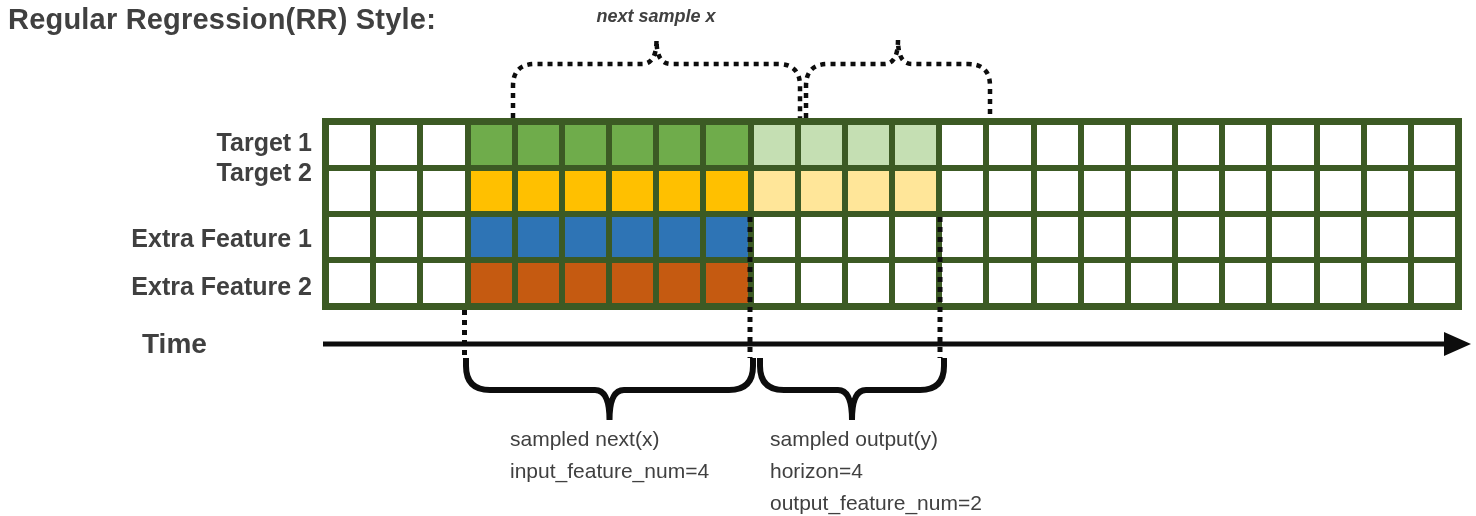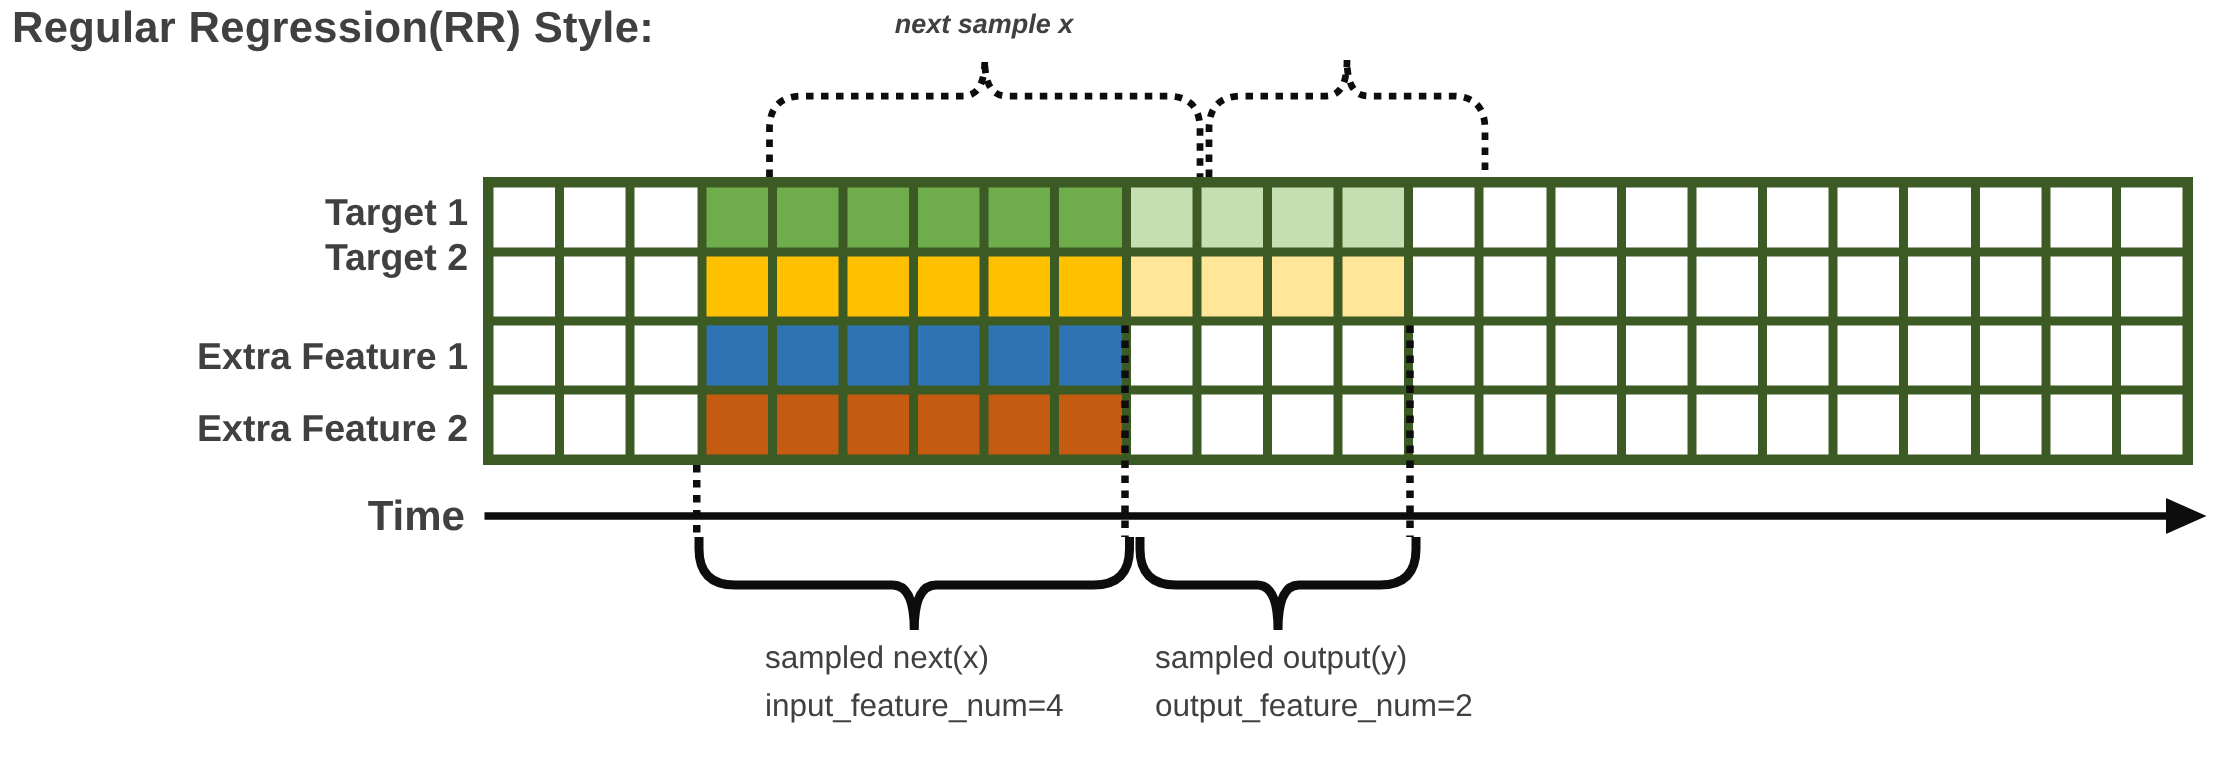--- a/index.html
+++ b/index.html
@@ -18,21 +18,21 @@
     box-sizing:border-box;padding:7px;
     display:grid;grid-template-columns:repeat(24,1fr);grid-template-rows:repeat(4,1fr);
     gap:6px;
   }
   .cell{background:#ffffff;}
   .top-note{
     width:300px;top:6px;text-align:center;
     font-size:18px;font-style:italic;font-weight:700;
   }
   #time-label{
-    left:152px;top:328px;width:158px;text-align:right;
+    left:142px;top:328px;width:158px;
     font-size:28px;font-weight:700;
   }
   .caption{
     top:423px;font-size:21px;font-weight:400;line-height:32px;white-space:nowrap;
   }
   #caption-input{left:510px;}
   #caption-output{left:770px;}
   #overlay{left:0;top:0;pointer-events:none;}
 </style>
 </head>
@@ -149,20 +149,21 @@
     </div>
 
   <div id="time-label" class="abs">Time</div>
 
   <div id="caption-input" class="abs caption">
     <div>sampled next(x)</div>
     <div>input_feature_num=4</div>
   </div>
   <div id="caption-output" class="abs caption">
     <div>sampled output(y)</div>
+    <div>horizon=4</div>
     <div>output_feature_num=2</div>
   </div>
 
   <svg id="overlay" class="abs" width="1476" height="516" viewBox="0 0 1476 516">
 
     <path d="M 513 118 L 513 86 Q 513 64 535 64 L 642 64 Q 656.5 64 656.5 40 Q 656.5 64 671 64 L 778 64 Q 800 64 800 86 L 800 118" fill="none" stroke="#0d0d0d" stroke-width="4.5" stroke-dasharray="5 5"></path>
 
     <path d="M 806 118 L 806 86 Q 806 64 828 64 L 884 64 Q 898 64 898 40 Q 898 64 912 64 L 968 64 Q 990 64 990 86 L 990 118" fill="none" stroke="#0d0d0d" stroke-width="4.5" stroke-dasharray="5 5"></path>
 
     <line x1="464.5" y1="310" x2="464.5" y2="358" stroke="#0d0d0d" stroke-width="5" stroke-dasharray="5 5"></line>

